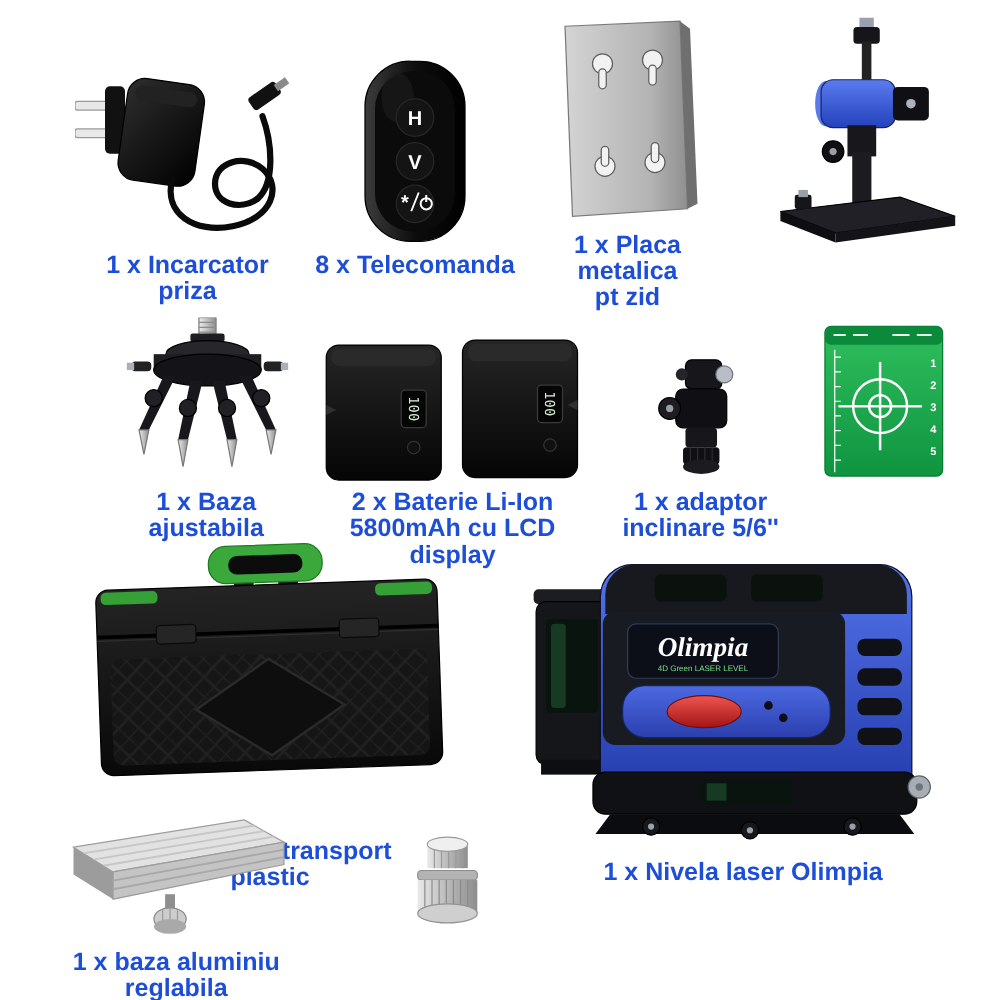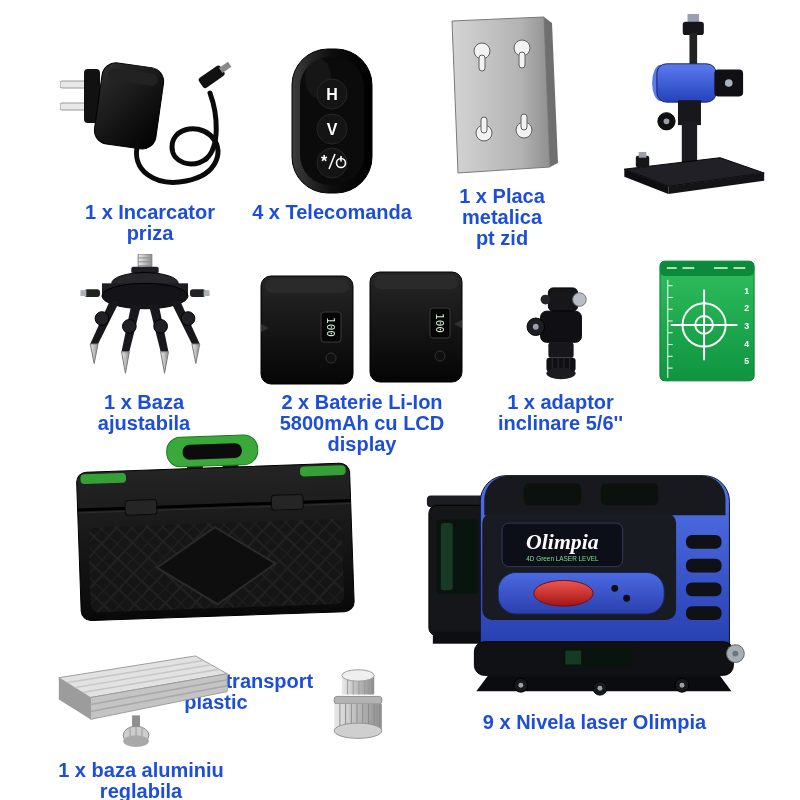--- a/index.html
+++ b/index.html
@@ -65,21 +65,21 @@
         <text x="46" y="89" text-anchor="middle" font-size="16" font-weight="bold" fill="#fff">V</text>
         <circle cx="46" cy="117" r="15" fill="#141414" stroke="#272727"></circle>
         <g>
           <text x="38" y="121" text-anchor="middle" font-size="16" font-weight="bold" fill="#fff">*</text>
           <line x1="43" y1="123" x2="49" y2="108" stroke="#fff" stroke-width="1.5"></line>
           <circle cx="55" cy="117" r="4.5" fill="none" stroke="#fff" stroke-width="1.6"></circle>
           <line x1="55" y1="110" x2="55" y2="115.5" stroke="#fff" stroke-width="1.6"></line>
         </g>
       </svg>
     </div>
-    <div class="caption">4 x Telecomanda</div>
+    <div class="caption">8 x Telecomanda</div>
   </div>
 
   <div class="item" style="left:418px; top:12px; width:168px;">
     <div class="imgbox" style="height:168px;">
       <svg width="128" height="165" viewBox="0 0 128 165">
         <defs>
           <linearGradient id="plG" x1="0" y1="0" x2="1" y2="0">
             <stop offset="0" stop-color="#d4d4d4"></stop>
               <stop offset="0.7" stop-color="#b3b3b3"></stop>
               <stop offset="1" stop-color="#8f8f8f"></stop>
@@ -125,21 +125,21 @@
         <rect x="78" y="112" width="16" height="48" fill="#1b1b20"></rect>
         <polygon points="18,162 118,150 164,166 64,180" fill="#202026" stroke="#000"></polygon>
         <polygon points="18,162 64,180 64,188 18,170" fill="#0e0e12"></polygon>
         <polygon points="64,180 164,166 164,174 64,188" fill="#141418"></polygon>
         <rect x="30" y="148" width="14" height="12" rx="2" fill="#15151a"></rect>
         <rect x="33" y="144" width="8" height="6" fill="#9aa0a8"></rect>
       </svg>
     </div>
   </div>
 
-  <div class="item" style="left:44px; top:250px; width:200px;">
+  <div class="item" style="left:65px; top:250px; width:200px;">
     <div class="imgbox" style="height:136px;">
       <svg width="175" height="132" viewBox="0 0 175 135">
         <defs>
           <linearGradient id="slv" x1="0" y1="0" x2="1" y2="0">
             <stop offset="0" stop-color="#ececec"></stop>
               <stop offset="1" stop-color="#8e8e8e"></stop>
           </linearGradient>
         </defs>
         <rect x="81" y="0" width="14" height="14" fill="url(#slv)" stroke="#7d7d7d"></rect>
         <line x1="81" y1="4" x2="95" y2="4" stroke="#8a8a8a"></line>
@@ -298,21 +298,21 @@
           <line x1="8" y1="77" x2="284" y2="77" stroke="#2e2e2e" stroke-width="1"></line>
           <rect x="56" y="66" width="32" height="15" rx="3" fill="#252525" stroke="#0a0a0a"></rect>
           <rect x="204" y="66" width="32" height="15" rx="3" fill="#252525" stroke="#0a0a0a"></rect>
         </g>
       </svg>
     </div>
     <div class="caption">1 x Geanta transport
 plastic</div>
   </div>
 
-  <div class="item" style="left:412px; top:438px; width:365px;">
+  <div class="item" style="left:412px; top:414px; width:365px;">
     <div class="imgbox" style="height:268px;">
       <svg width="360" height="262" viewBox="0 0 360 265">
         <defs>
           <linearGradient id="lzBlue" x1="0" y1="0" x2="0" y2="1">
             <stop offset="0" stop-color="#5474ea"></stop>
               <stop offset="1" stop-color="#2037a8"></stop>
           </linearGradient>
           <linearGradient id="lzBlue2" x1="0" y1="0" x2="0" y2="1">
             <stop offset="0" stop-color="#4c6ae2"></stop>
               <stop offset="1" stop-color="#2b3fae"></stop>
@@ -350,21 +350,21 @@
         <circle cx="105" cy="244" r="7" fill="#17181c" stroke="#000"></circle>
         <circle cx="105" cy="244" r="2.5" fill="#9aa0a8"></circle>
         <circle cx="185" cy="247" r="7" fill="#17181c" stroke="#000"></circle>
         <circle cx="185" cy="247" r="2.5" fill="#9aa0a8"></circle>
         <circle cx="268" cy="244" r="7" fill="#17181c" stroke="#000"></circle>
         <circle cx="268" cy="244" r="2.5" fill="#9aa0a8"></circle>
         <circle cx="322" cy="212" r="9" fill="#a7adb5" stroke="#5f646b"></circle>
         <circle cx="322" cy="212" r="3" fill="#6e747c"></circle>
       </svg>
     </div>
-    <div class="caption">9 x Nivela laser Olimpia</div>
+    <div class="caption">1 x Nivela laser Olimpia</div>
   </div>
 
   <div class="item" style="left:36px; top:646px; width:210px;">
     <div class="imgbox" style="height:108px;">
       <svg width="190" height="104" viewBox="0 0 190 105">
         <polygon points="12,28 150,6 182,24 44,48" fill="#e2e2e2" stroke="#9d9d9d"></polygon>
         <g stroke="#c6c6c6" stroke-width="1.5">
           <line x1="20" y1="33" x2="158" y2="10.5"></line>
           <line x1="28" y1="38" x2="166" y2="15"></line>
           <line x1="36" y1="43" x2="174" y2="19.5"></line>

